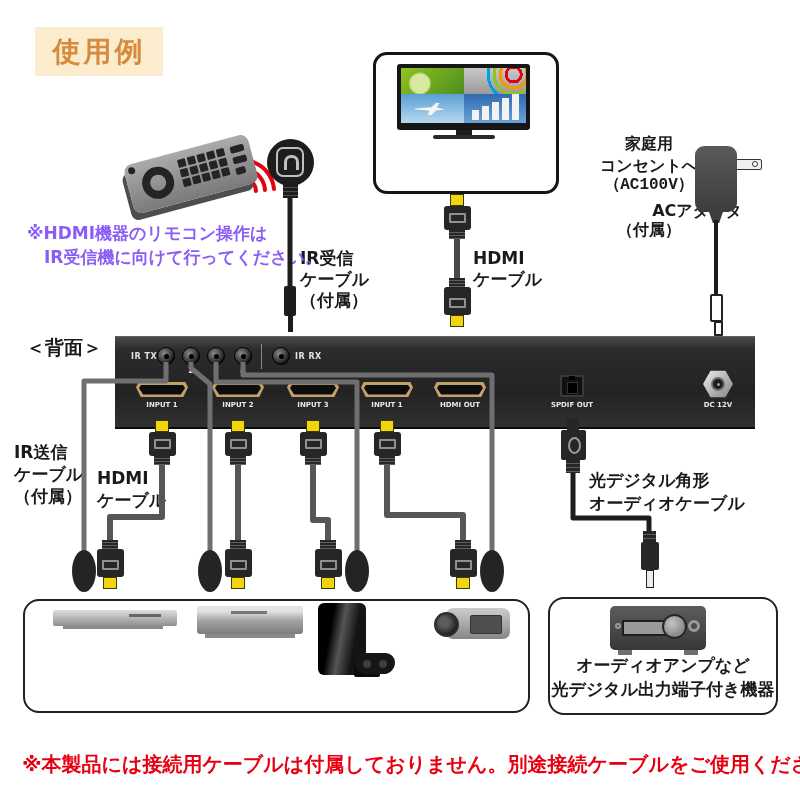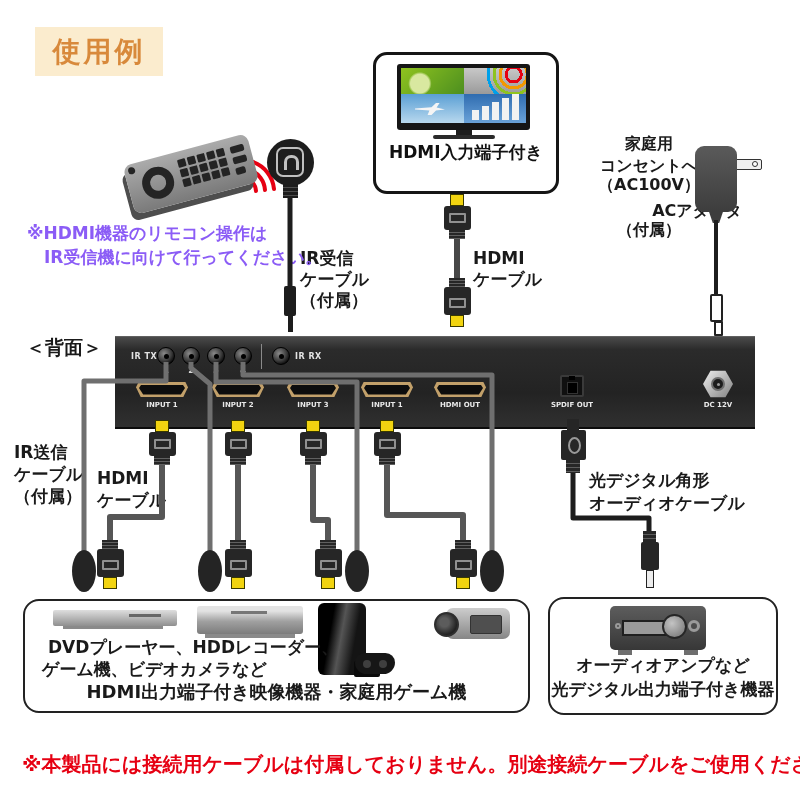--- a/index.html
+++ b/index.html
@@ -198,32 +198,31 @@
         <i style="height:10px;"></i>
           <i style="height:14px;"></i>
           <i style="height:18px;"></i>
           <i style="height:22px;"></i>
           <i style="height:26px;"></i>
       </div>
     </div>
   </div>
   <div class="tv-neck"></div>
   <div class="tv-base"></div>
-  <div class="tv-cap1">HDMI入力端子付き</div>
 </div>
 
 <div class="abs lbl" style="left:300px;top:250px;font-size:17px;">IR受信</div>
 <div class="abs lbl" style="left:300px;top:271px;font-size:17px;">ケーブル</div>
 <div class="abs lbl" style="left:300px;top:292px;font-size:17px;">（付属）</div>
 <div class="abs lbl" style="left:473px;top:250px;font-size:17px;">HDMI</div>
 <div class="abs lbl" style="left:473px;top:271px;font-size:17px;">ケーブル</div>
 
 <div class="abs lbl" style="left:598px;top:136px;width:102px;text-align:center;font-size:16px;">家庭用</div>
 <div class="abs lbl" style="left:598px;top:158px;width:102px;text-align:center;font-size:16px;">コンセントへ</div>
-<div class="abs lbl" style="left:598px;top:177px;width:102px;text-align:center;font-size:16px;">（AC100V）</div>
+<div class="abs lbl" style="left:598px;top:177px;width:102px;text-align:center;font-size:16px;font-family:Liberation Mono, monospace;">（AC100V）</div>
 <div class="abs lbl" style="left:598px;top:203px;width:102px;text-align:center;font-size:16px;margin-left:48px;">ACアダプタ</div>
 <div class="abs lbl" style="left:598px;top:222px;width:102px;text-align:center;font-size:16px;">（付属）</div>
 
 <div class="abs acbody"></div>
 <div class="abs prong"></div>
 <div class="abs actaper"></div>
 <div class="abs dcplug"></div>
 
 <div class="abs lbl" style="left:26px;top:338px;font-size:19px;font-weight:bold;">＜背面＞</div>
 
@@ -385,23 +384,20 @@
     <span class="bod"></span>
     <span class="tip"></span>
 </div>
 
 <div class="abs bigbox srcbox">
   <span class="dvd"></span>
   <span class="hdd"></span>
   <span class="ps"></span>
   <span class="pad"></span>
   <span class="cam"></span>
-  <div class="abs lbl" style="left:23px;top:38px;font-size:17px;">DVDプレーヤー、HDDレコーダー、</div>
-  <div class="abs lbl" style="left:17px;top:60px;font-size:17px;">ゲーム機、ビデオカメラなど</div>
-  <div class="abs lbl" style="left:0;top:82px;width:100%;text-align:center;font-size:18px;font-weight:bold;">HDMI出力端子付き映像機器・家庭用ゲーム機</div>
 </div>
 
 <div class="abs bigbox audbox">
   <span class="amp">
     <span class="disp"></span>
     <span class="knob"></span>
     <span class="ring"></span>
     <span class="dot"></span>
     <span class="f1"></span>
       <span class="f2"></span>

